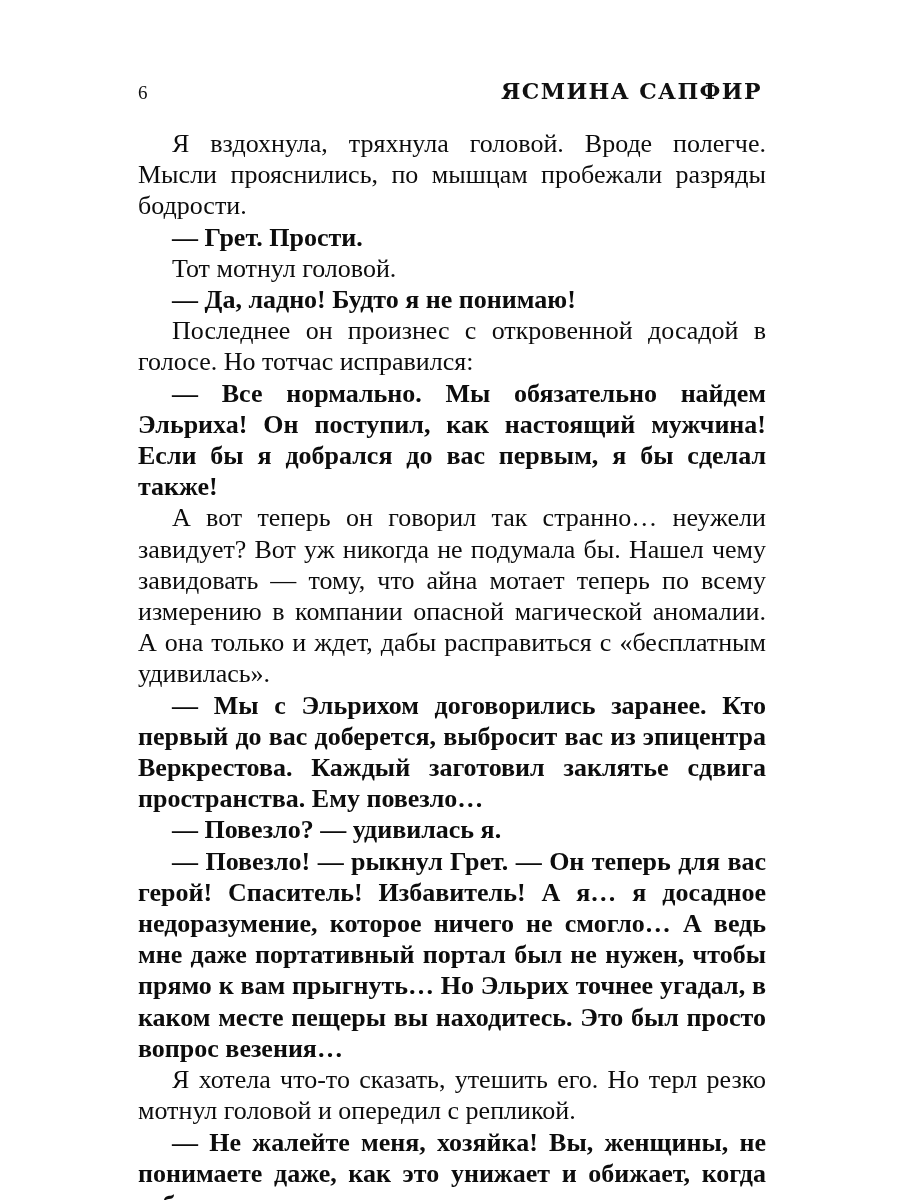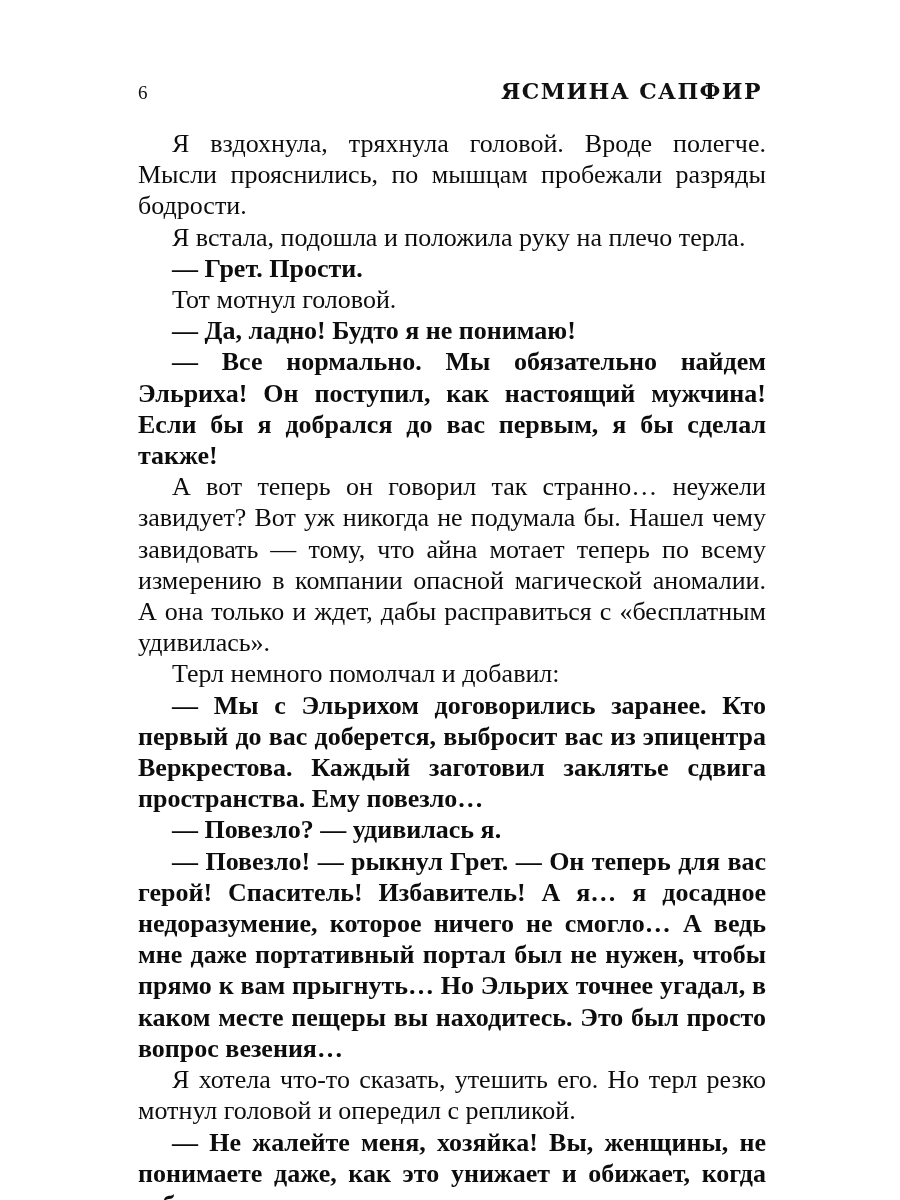--- a/index.html
+++ b/index.html
@@ -74,27 +74,26 @@
 
 <div class="page">
 
   <div class="header">
     <div class="folio">6</div>
     <div class="running-title">Ясмина Сапфир</div>
   </div>
 
   <div class="body-text">
     <p>Я вздохнула, тряхнула головой. Вроде полегче. Мысли прояснились, по мышцам пробежали разряды бодрости.</p>
-    <p>Я встала, подошла и положила руку на плечо терла.</p>
     <p class="dialogue">— Грет. Прости.</p>
     <p>Тот мотнул головой.</p>
     <p class="dialogue">— Да, ладно! Будто я не понимаю!</p>
+    <p>Последнее он произнес с откровенной досадой в голосе. Но тотчас исправился:</p>
     <p class="dialogue">— Все нормально. Мы обязательно найдем Эльриха! Он поступил, как настоящий мужчина! Если бы я добрался до вас первым, я бы сделал также!</p>
     <p>А вот теперь он говорил так странно… неужели завидует? Вот уж никогда не подумала бы. Нашел чему завидовать — тому, что айна мотает теперь по всему измерению в компании опасной магической аномалии. А она только и ждет, дабы расправиться с «бесплатным удивилась».</p>
-    <p>Терл немного помолчал и добавил:</p>
     <p class="dialogue">— Мы с Эльрихом договорились заранее. Кто первый до вас доберется, выбросит вас из эпицентра Веркрестова. Каждый заготовил заклятье сдвига пространства. Ему повезло…</p>
     <p class="dialogue">— Повезло? — удивилась я.</p>
     <p class="dialogue">— Повезло! — рыкнул Грет. — Он теперь для вас герой! Спаситель! Избавитель! А я… я досадное недоразумение, которое ничего не смогло… А ведь мне даже портативный портал был не нужен, чтобы прямо к вам прыгнуть… Но Эльрих точнее угадал, в каком месте пещеры вы находитесь. Это был просто вопрос везения…</p>
     <p>Я хотела что-то сказать, утешить его. Но терл резко мотнул головой и опередил с репликой.</p>
     <p class="dialogue">— Не жалейте меня, хозяйка! Вы, женщины, не понимаете даже, как это унижает и обижает, когда тебя вот так…</p>
   </div>
 
 </div>
 
 </body></html>

